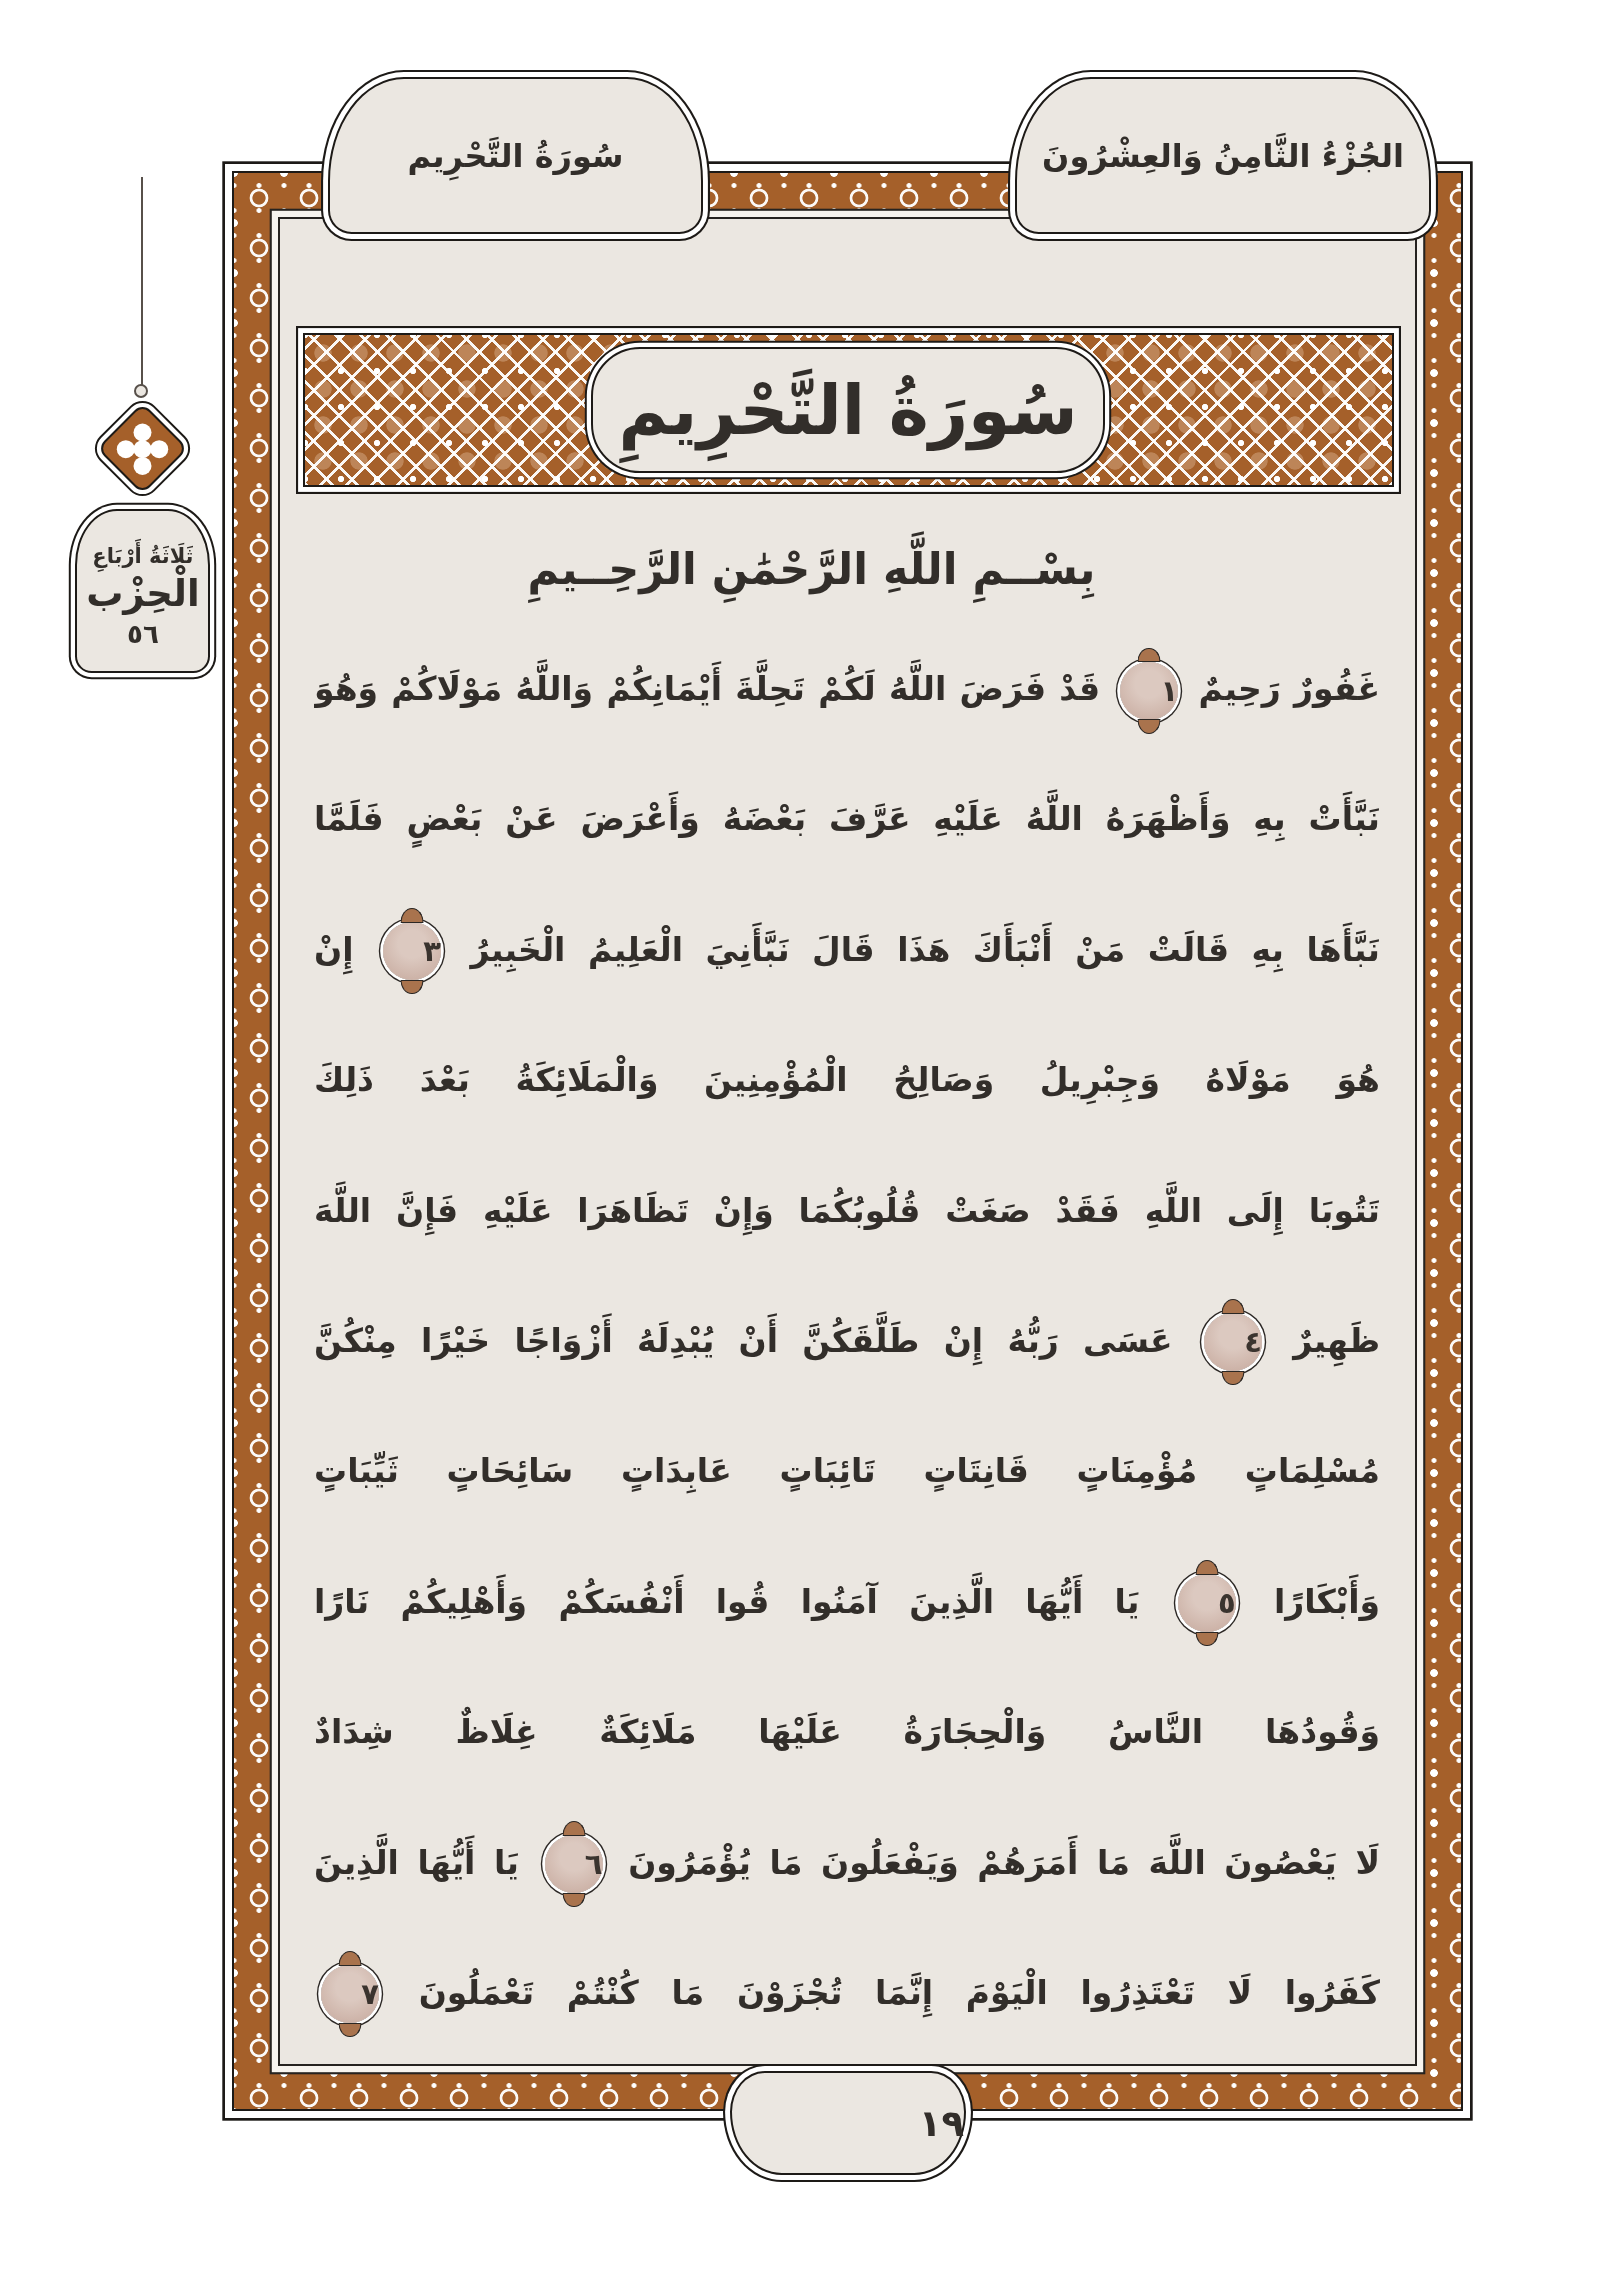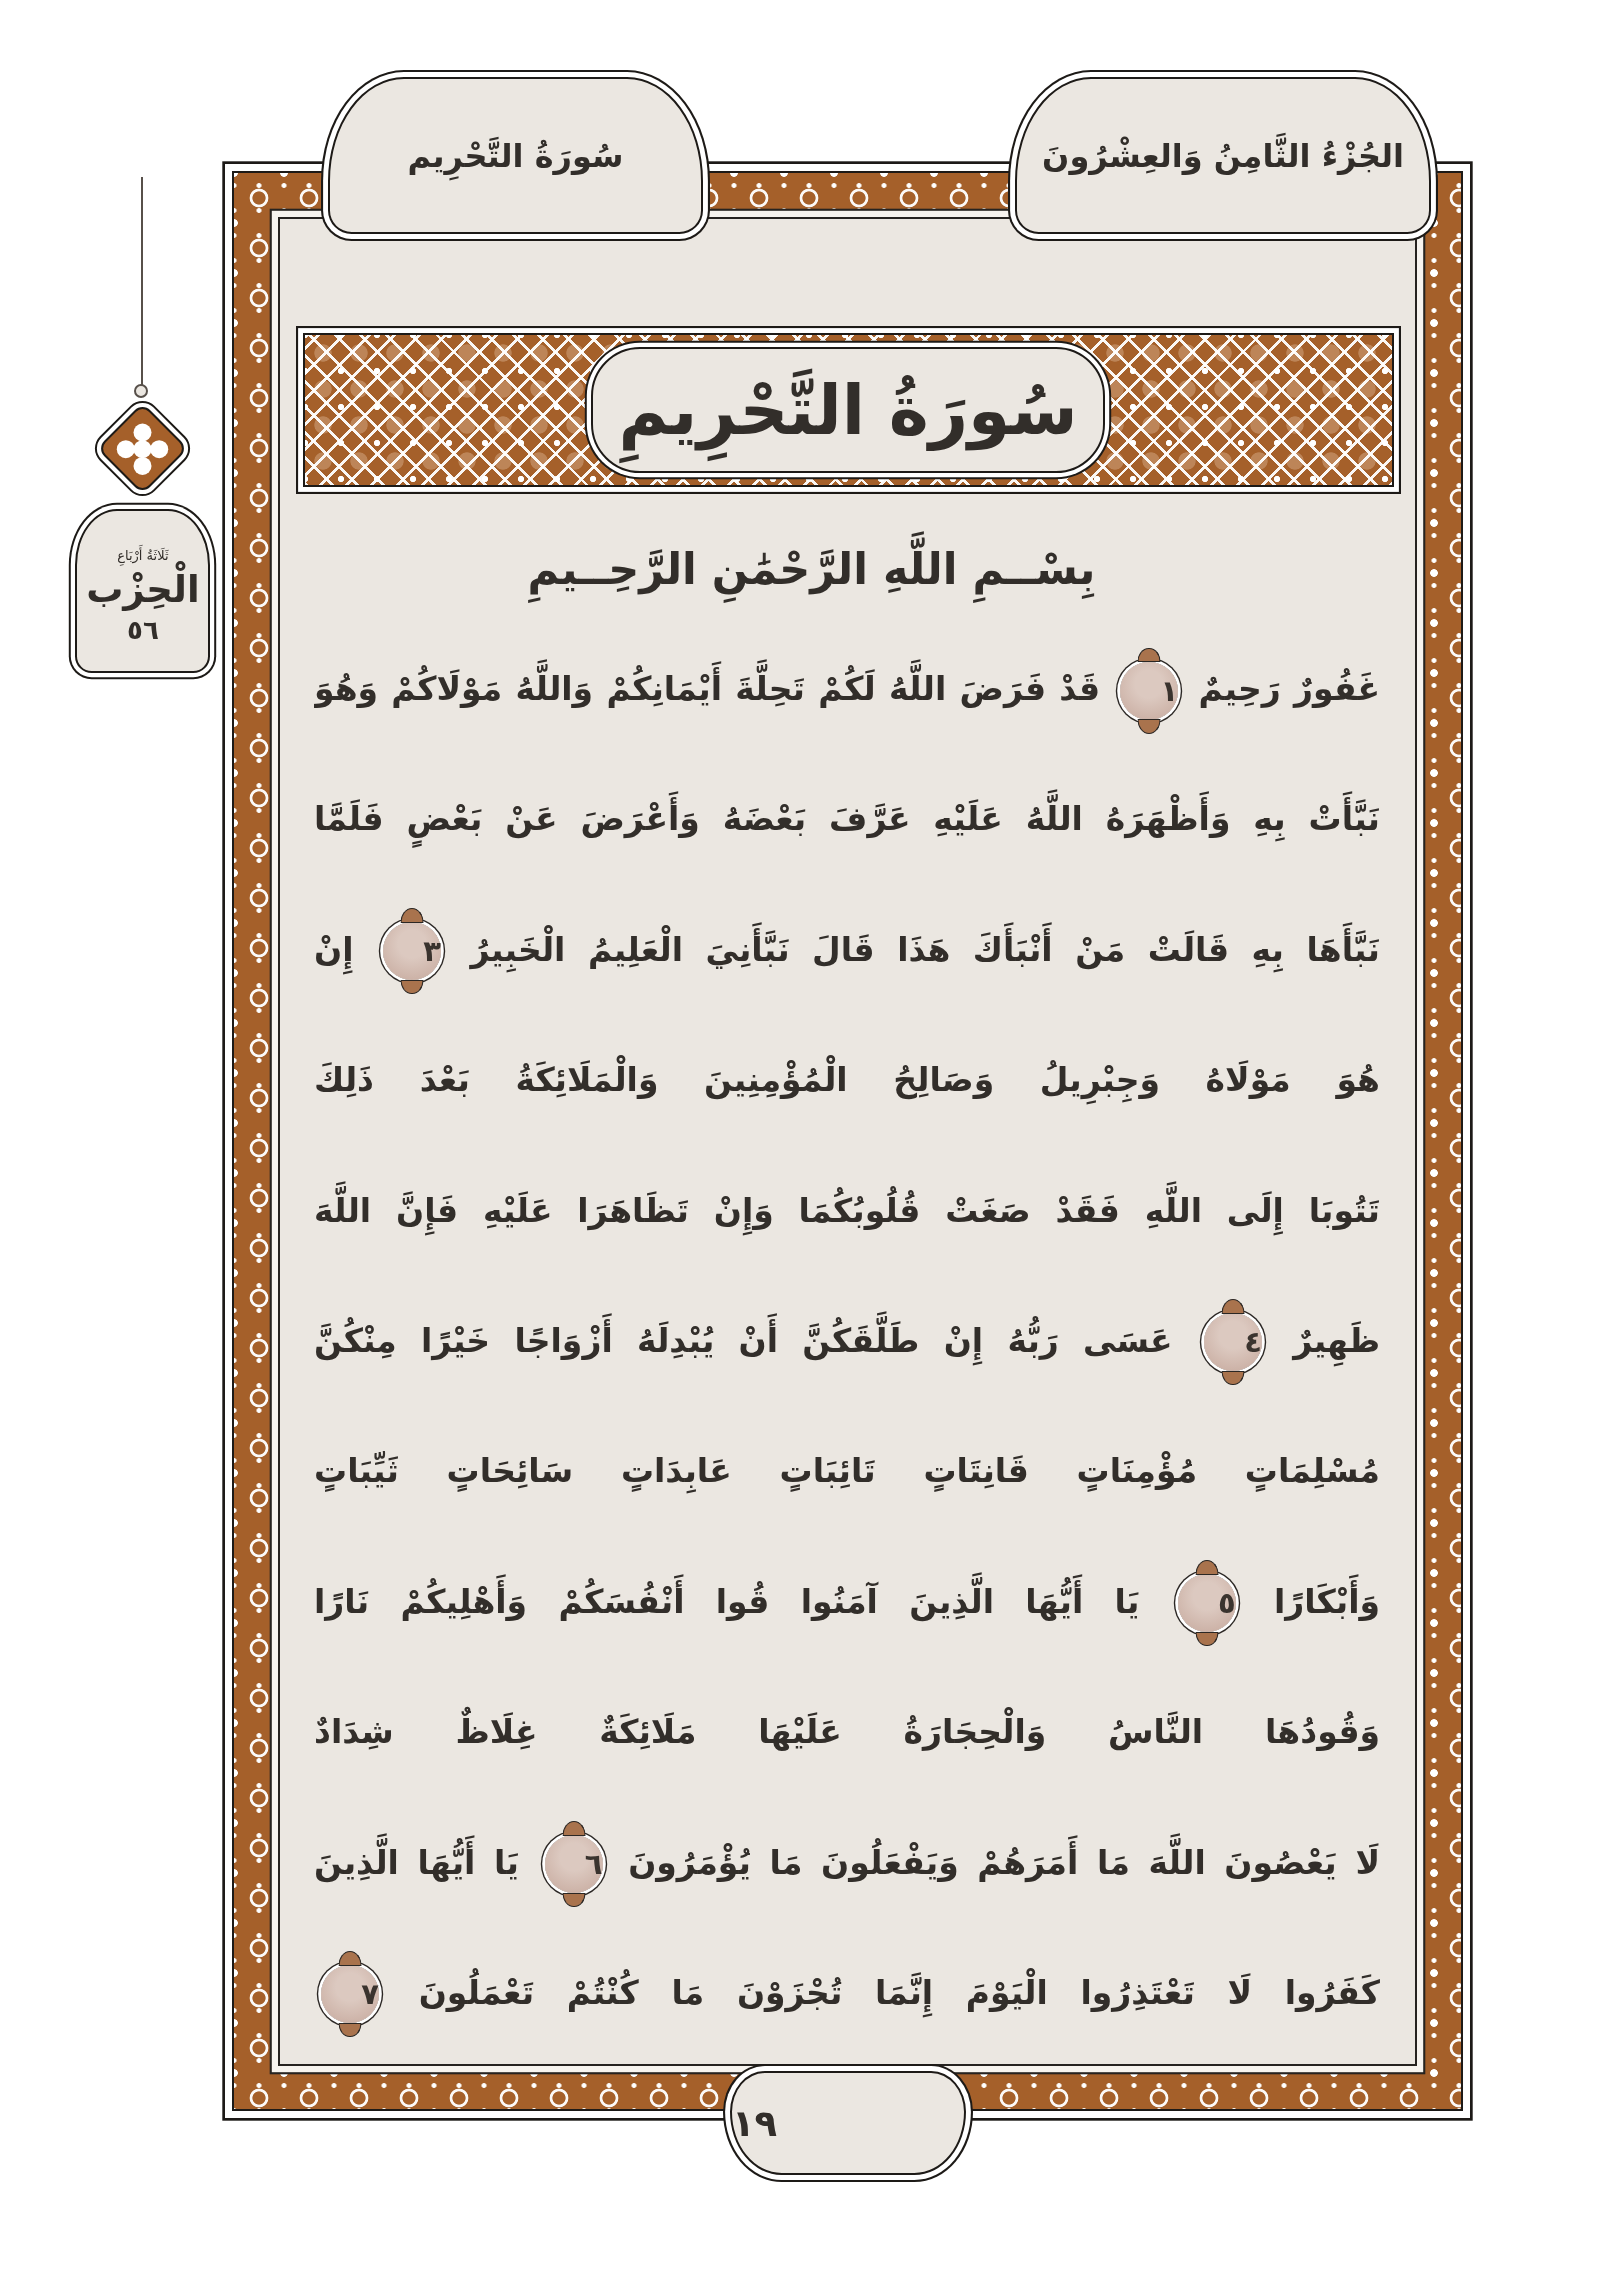--- a/index.html
+++ b/index.html
@@ -142,32 +142,32 @@
     box-shadow:0 -16.7px 0 #ffffff, 0 16.7px 0 #ffffff, -16.7px 0 0 #ffffff, 16.7px 0 0 #ffffff;
   }
   .hizb-cartouche{
     position:absolute;left:19.4px;top:332px;width:135px;height:164px;
     background:var(--paper);
     border:2.1px solid var(--line-black);
     box-shadow:0 0 0 4.2px #ffffff, 0 0 0 6.2px var(--line-black);
     border-radius:42px 42px 16.7px 16.7px / 56px 56px 16.7px 16.7px;
     display:flex;flex-direction:column;align-items:center;justify-content:center;gap:4.2px;
   }
-  .hizb-small{font-size:13px;font-weight:400;margin-top:11px;}
+  .hizb-small{font-size:21px;font-weight:700;margin-top:11px;}
   .hizb-big{font-size:37px;font-weight:700;}
   .hizb-num{font-size:26px;font-weight:700;}
 
   
   .pagenum-cartouche{
     position:absolute;left:730px;top:2071px;width:236px;height:104px;
     background:var(--paper);
     border:2.1px solid var(--line-black);
     box-shadow:0 0 0 4.9px #ffffff, 0 0 0 7px var(--line-black);
     border-radius:42px 42px 62px 62px / 49px 49px 76px 76px;
-    display:flex;align-items:center;justify-content:flex-end;
+    display:flex;align-items:center;justify-content:flex-start;
     z-index:5;
   }
   .pagenum-text{font-size:37px;font-weight:700;}
 </style>
 </head>
 <body>
 
 <div class="frame-band"></div>
 
 <div class="paper"></div>

